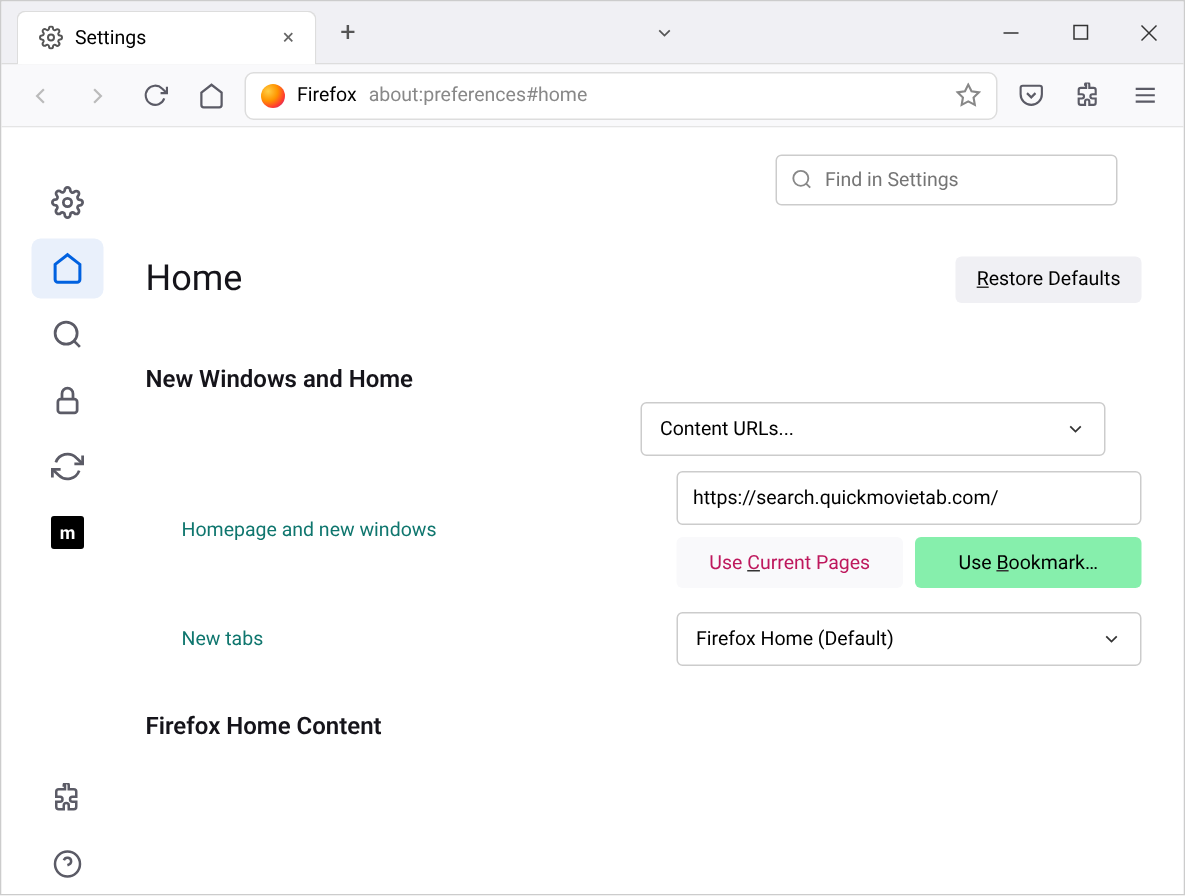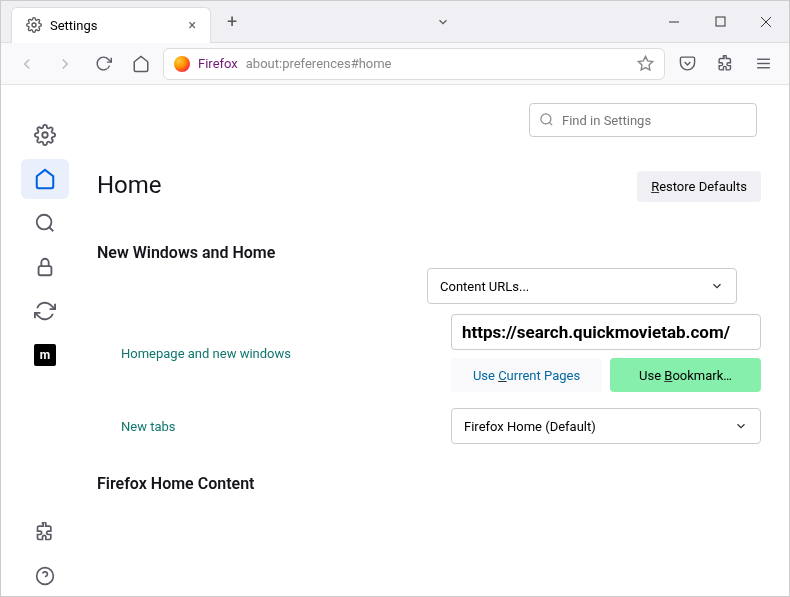--- a/index.html
+++ b/index.html
@@ -12,51 +12,51 @@
 .tab .close-x { margin-left: auto; font-size: 14px; color: #666; cursor: pointer; }
 .newtab-btn { width: 30px; height: 30px; margin-left: 6px; display: flex; align-items: center; justify-content: center; font-size: 18px; color: #555; border-radius: 4px; cursor: pointer; }
 .win-controls { margin-left: auto; display: flex; }
 .win-controls .ctrl { width: 46px; height: 42px; display: flex; align-items: center; justify-content: center; color: #333; cursor: pointer; }
 .chev-down { margin-right: 12px; color: #555; }
 
 .toolbar { height: 42px; display: flex; align-items: center; gap: 6px; padding: 0 10px; background: #f9f9fb; border-bottom: 1px solid #e5e5e5; }
 .tool-btn { width: 32px; height: 32px; display: flex; align-items: center; justify-content: center; border-radius: 4px; color: #5b5b66; cursor: pointer; }
 .tool-btn.disabled { color: #bbb; }
 .url-bar { flex: 1; height: 32px; display: flex; align-items: center; gap: 8px; background: #fff; border: 1px solid #ddd; border-radius: 6px; padding: 0 10px; font-size: 13px; }
-.url-bar .fx-label { color: #701a75; }
+.url-bar .fx-label { color: #000000; }
 .url-bar .url-text { color: #888; }
 .url-bar .star { margin-left: auto; color: #888; }
 
 .content { flex: 1; display: flex; background: #fff; overflow: hidden; }
 .sidebar { width: 110px; display: flex; flex-direction: column; align-items: center; padding-top: 30px; gap: 4px; }
 .sidebar .s-item { width: 48px; height: 40px; display: flex; align-items: center; justify-content: center; border-radius: 6px; color: #5b5b66; cursor: pointer; }
 .sidebar .s-item.selected { color: #0061e0; background: #e9f0fb; }
 .sidebar .spacer { flex: 1; }
 .moz-square { width: 22px; height: 22px; background: #000; color: #fff; display: flex; align-items: center; justify-content: center; font-size: 12px; font-weight: bold; border-radius: 2px; }
 
 .main { flex: 1; padding: 18px 28px 0 8px; position: relative; }
-.find-box { position: absolute; top: 18px; right: 32px; width: 228px; }
+.find-box { position: absolute; top: 18px; right: 44px; width: 228px; }
 .find-box input { width: 100%; height: 34px; border: 1px solid #ccc; border-radius: 4px; padding: 0 10px 0 32px; font-size: 13px; }
 .find-box .mag { position: absolute; left: 10px; top: 9px; color: #888; }
 
 .page-title { font-size: 24px; font-weight: 400; margin-top: 68px; color: #15141a; }
 .restore-btn { position: absolute; top: 86px; right: 28px; padding: 8px 14px; background: #f0f0f4; border: none; border-radius: 4px; font-size: 13px; cursor: pointer; }
 
 .section-h { font-size: 16px; font-weight: 600; margin-top: 44px; margin-bottom: 6px; color: #15141a; }
 .section-h.sm-top { margin-top: 30px; }
 .section-d { font-size: 13px; color: #333; margin-bottom: 26px; }
 
 .field-row { display: flex; align-items: center; margin-bottom: 10px; }
 .field-row .label { font-size: 13px; color: #0f766e; width: 330px; margin-left: 24px; }
 .field-col { width: 310px; }
 .select-box { display: flex; align-items: center; justify-content: space-between; height: 36px; border: 1px solid #ccc; border-radius: 4px; padding: 0 12px; font-size: 13px; background: #fff; cursor: pointer; }
-.text-input { width: 100%; height: 36px; border: 1px solid #ccc; border-radius: 4px; padding: 0 10px; font-size: 17px; margin-top: 8px; font-weight: bold; }
+.text-input { width: 100%; height: 36px; border: 1px solid #ccc; border-radius: 4px; padding: 0 10px; font-size: 13px; margin-top: 8px; }
 .btn-row { display: flex; gap: 8px; margin-top: 8px; }
 .btn { flex: 1; height: 34px; border: none; border-radius: 4px; font-size: 13px; background: #86efac; cursor: pointer; }
-.btn.disabled { color: #0369a1; background: #f9f9fb; cursor: default; }
+.btn.disabled { color: #be185d; background: #f9f9fb; cursor: default; }
 
 .right-col-only { margin-left: 330px; width: 310px; }
 
 .underline { text-decoration: underline; text-decoration-color: #333; }
 
 .fx-logo { width:16px; height:16px; border-radius:50%; background: radial-gradient(circle at 30% 30%, #ffce44, #ff9500 40%, #ff3b30 70%, #9c27b0); }
 .gear-tab { width:16px; height:16px; }
 
 svg { display: block; }
 </style>

